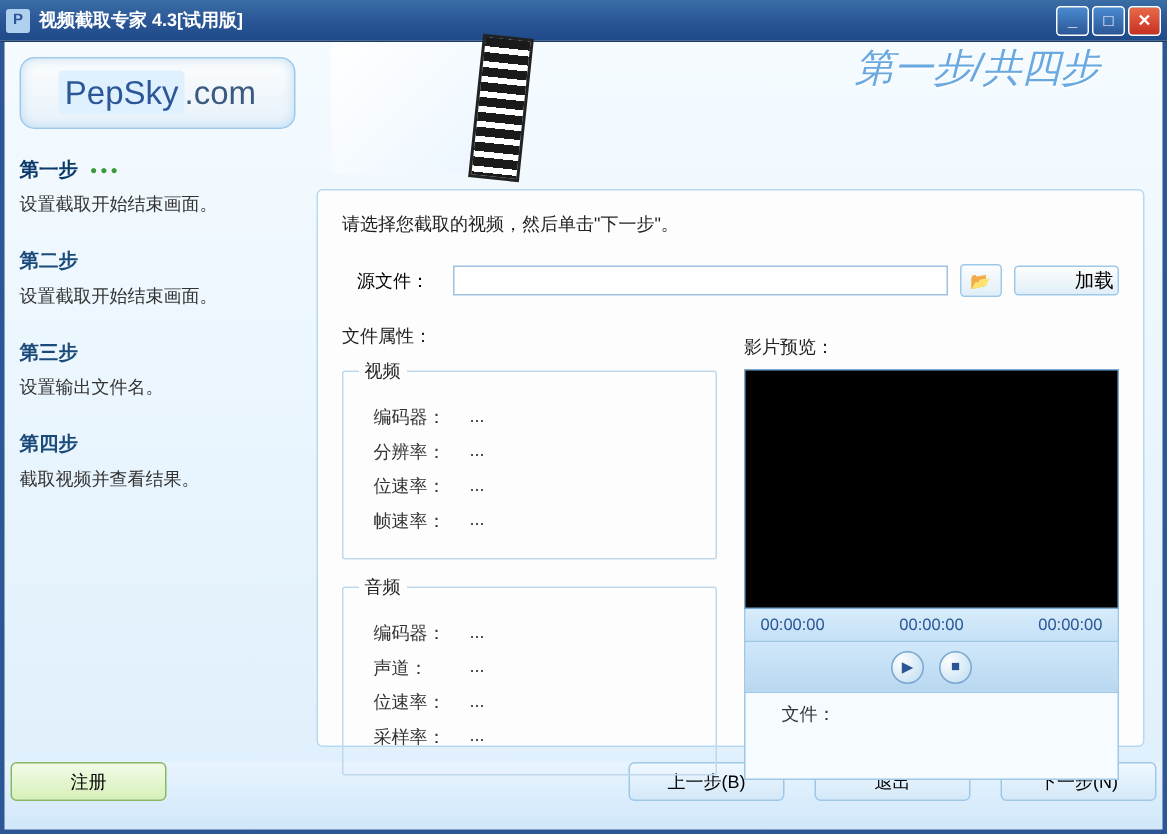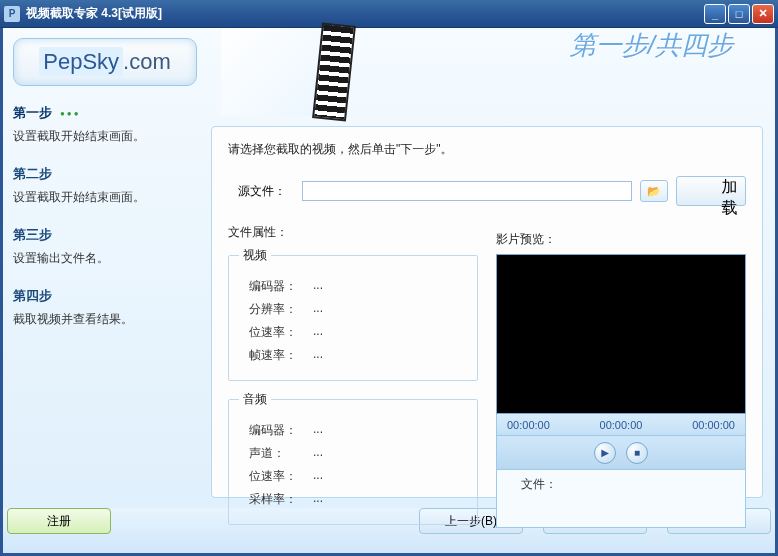--- a/index.html
+++ b/index.html
@@ -60,21 +60,21 @@
     background:#fdfdfd; border:1px solid #b8d8f0; border-radius:4px;
     height: 372px; padding: 14px 16px; position:relative;
     display:flex; flex-direction:column;
   }
   .instruction { font-size:12px; color:#222; margin-bottom: 18px; }
 
   .row-source { display:flex; align-items:center; gap:8px; font-size:12px; margin-bottom: 18px; margin-left: 10px; }
   .row-source .lbl { width: 56px; }
   .row-source input[type=text] { flex:1; height:20px; border:1px solid #a0c0e0; background:#fff; padding:0 4px; font-size:12px; }
   .open-icon-btn { width:28px; height:22px; border:1px solid #9ec8e8; background:linear-gradient(#fdfdfd,#e0eef8); border-radius:3px; display:flex;align-items:center;justify-content:center; cursor:pointer; font-size:11px; }
-  .load-btn { width:70px; height:30px; border:1px solid #9ec8e8; background:linear-gradient(#fdfdfd,#e0eef8); border-radius:3px; font-size:16px; cursor:pointer;padding-left:37px; }
+  .load-btn { width:70px; height:20px; border:1px solid #9ec8e8; background:linear-gradient(#fdfdfd,#e0eef8); border-radius:3px; font-size:13px; cursor:pointer;padding-left:37px; }
 
   .cols { display:flex; gap:18px; flex:1;align-items:center; }
   .col-left { width: 250px; }
   .col-right { flex:1; }
 
   .sec-label { font-size:12px; color:#222; margin-bottom:6px; }
   fieldset { border:1px solid #c0d8ec; border-radius:2px; padding:8px 10px 10px; margin-bottom:10px; font-size:12px; }
   fieldset legend { padding:0 4px; color:#222; }
   .prop { display:flex; margin:6px 0 6px 10px; }
   .prop .k { width:64px; color:#333; }

